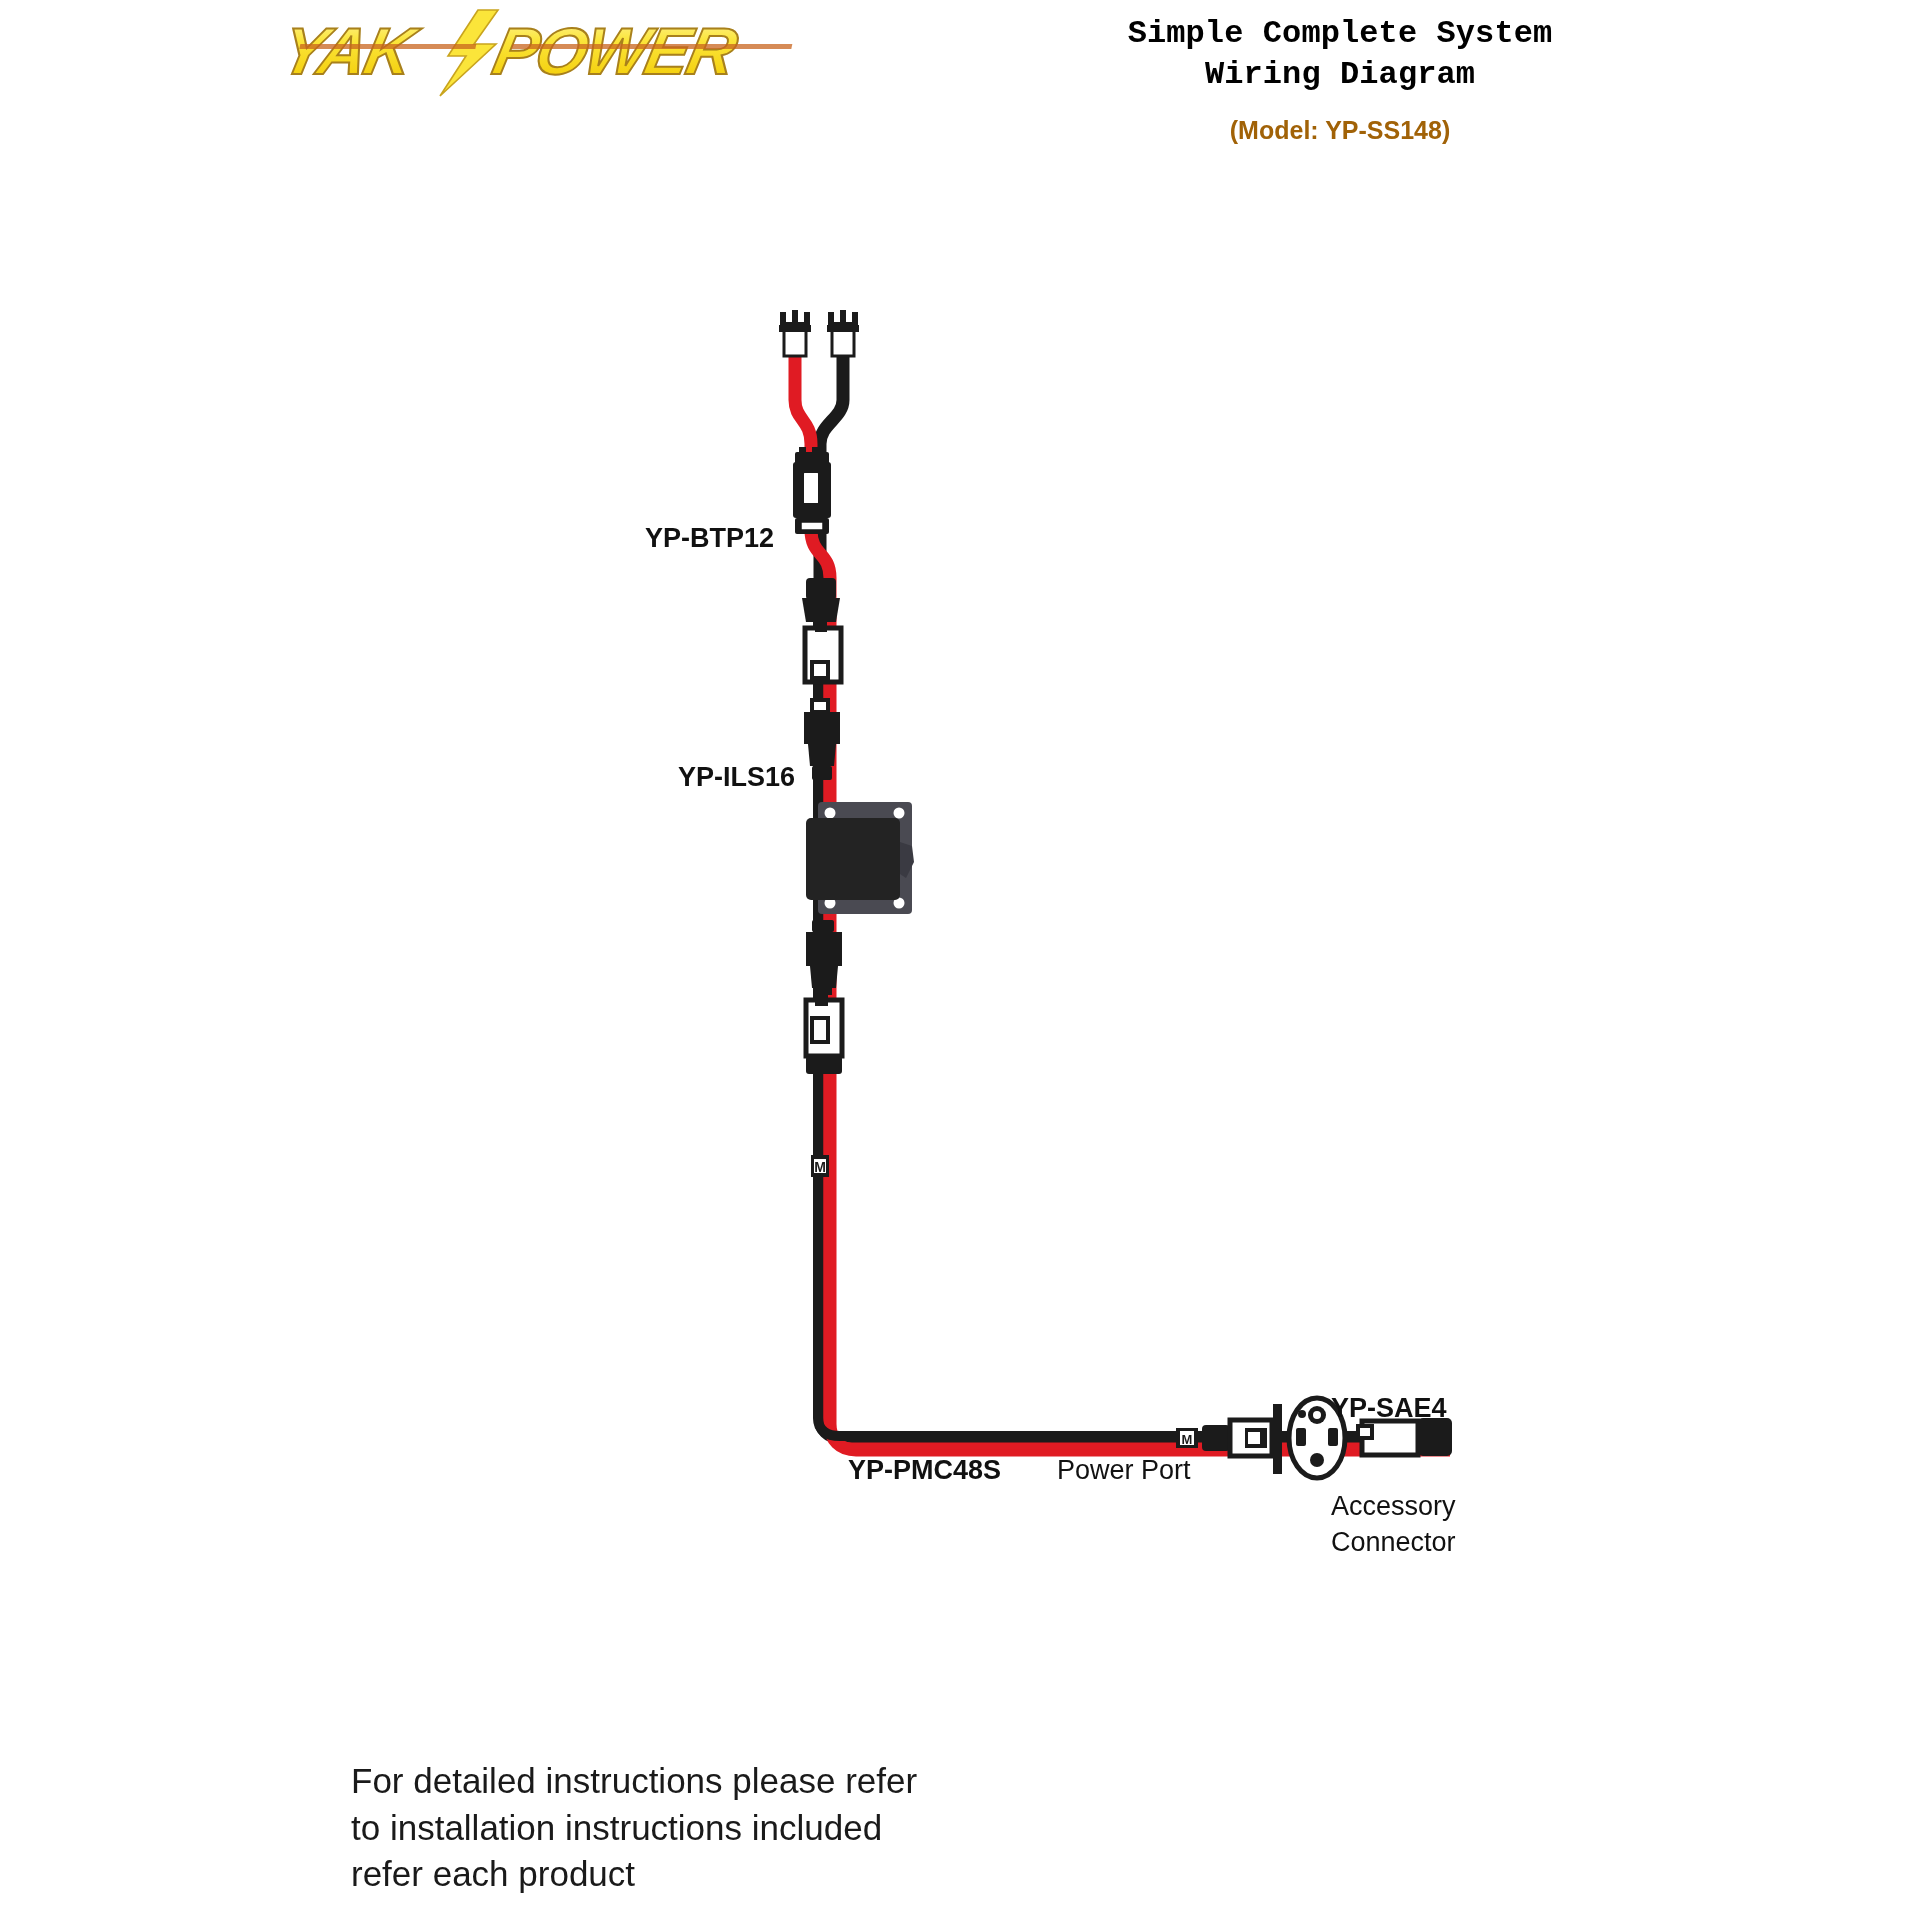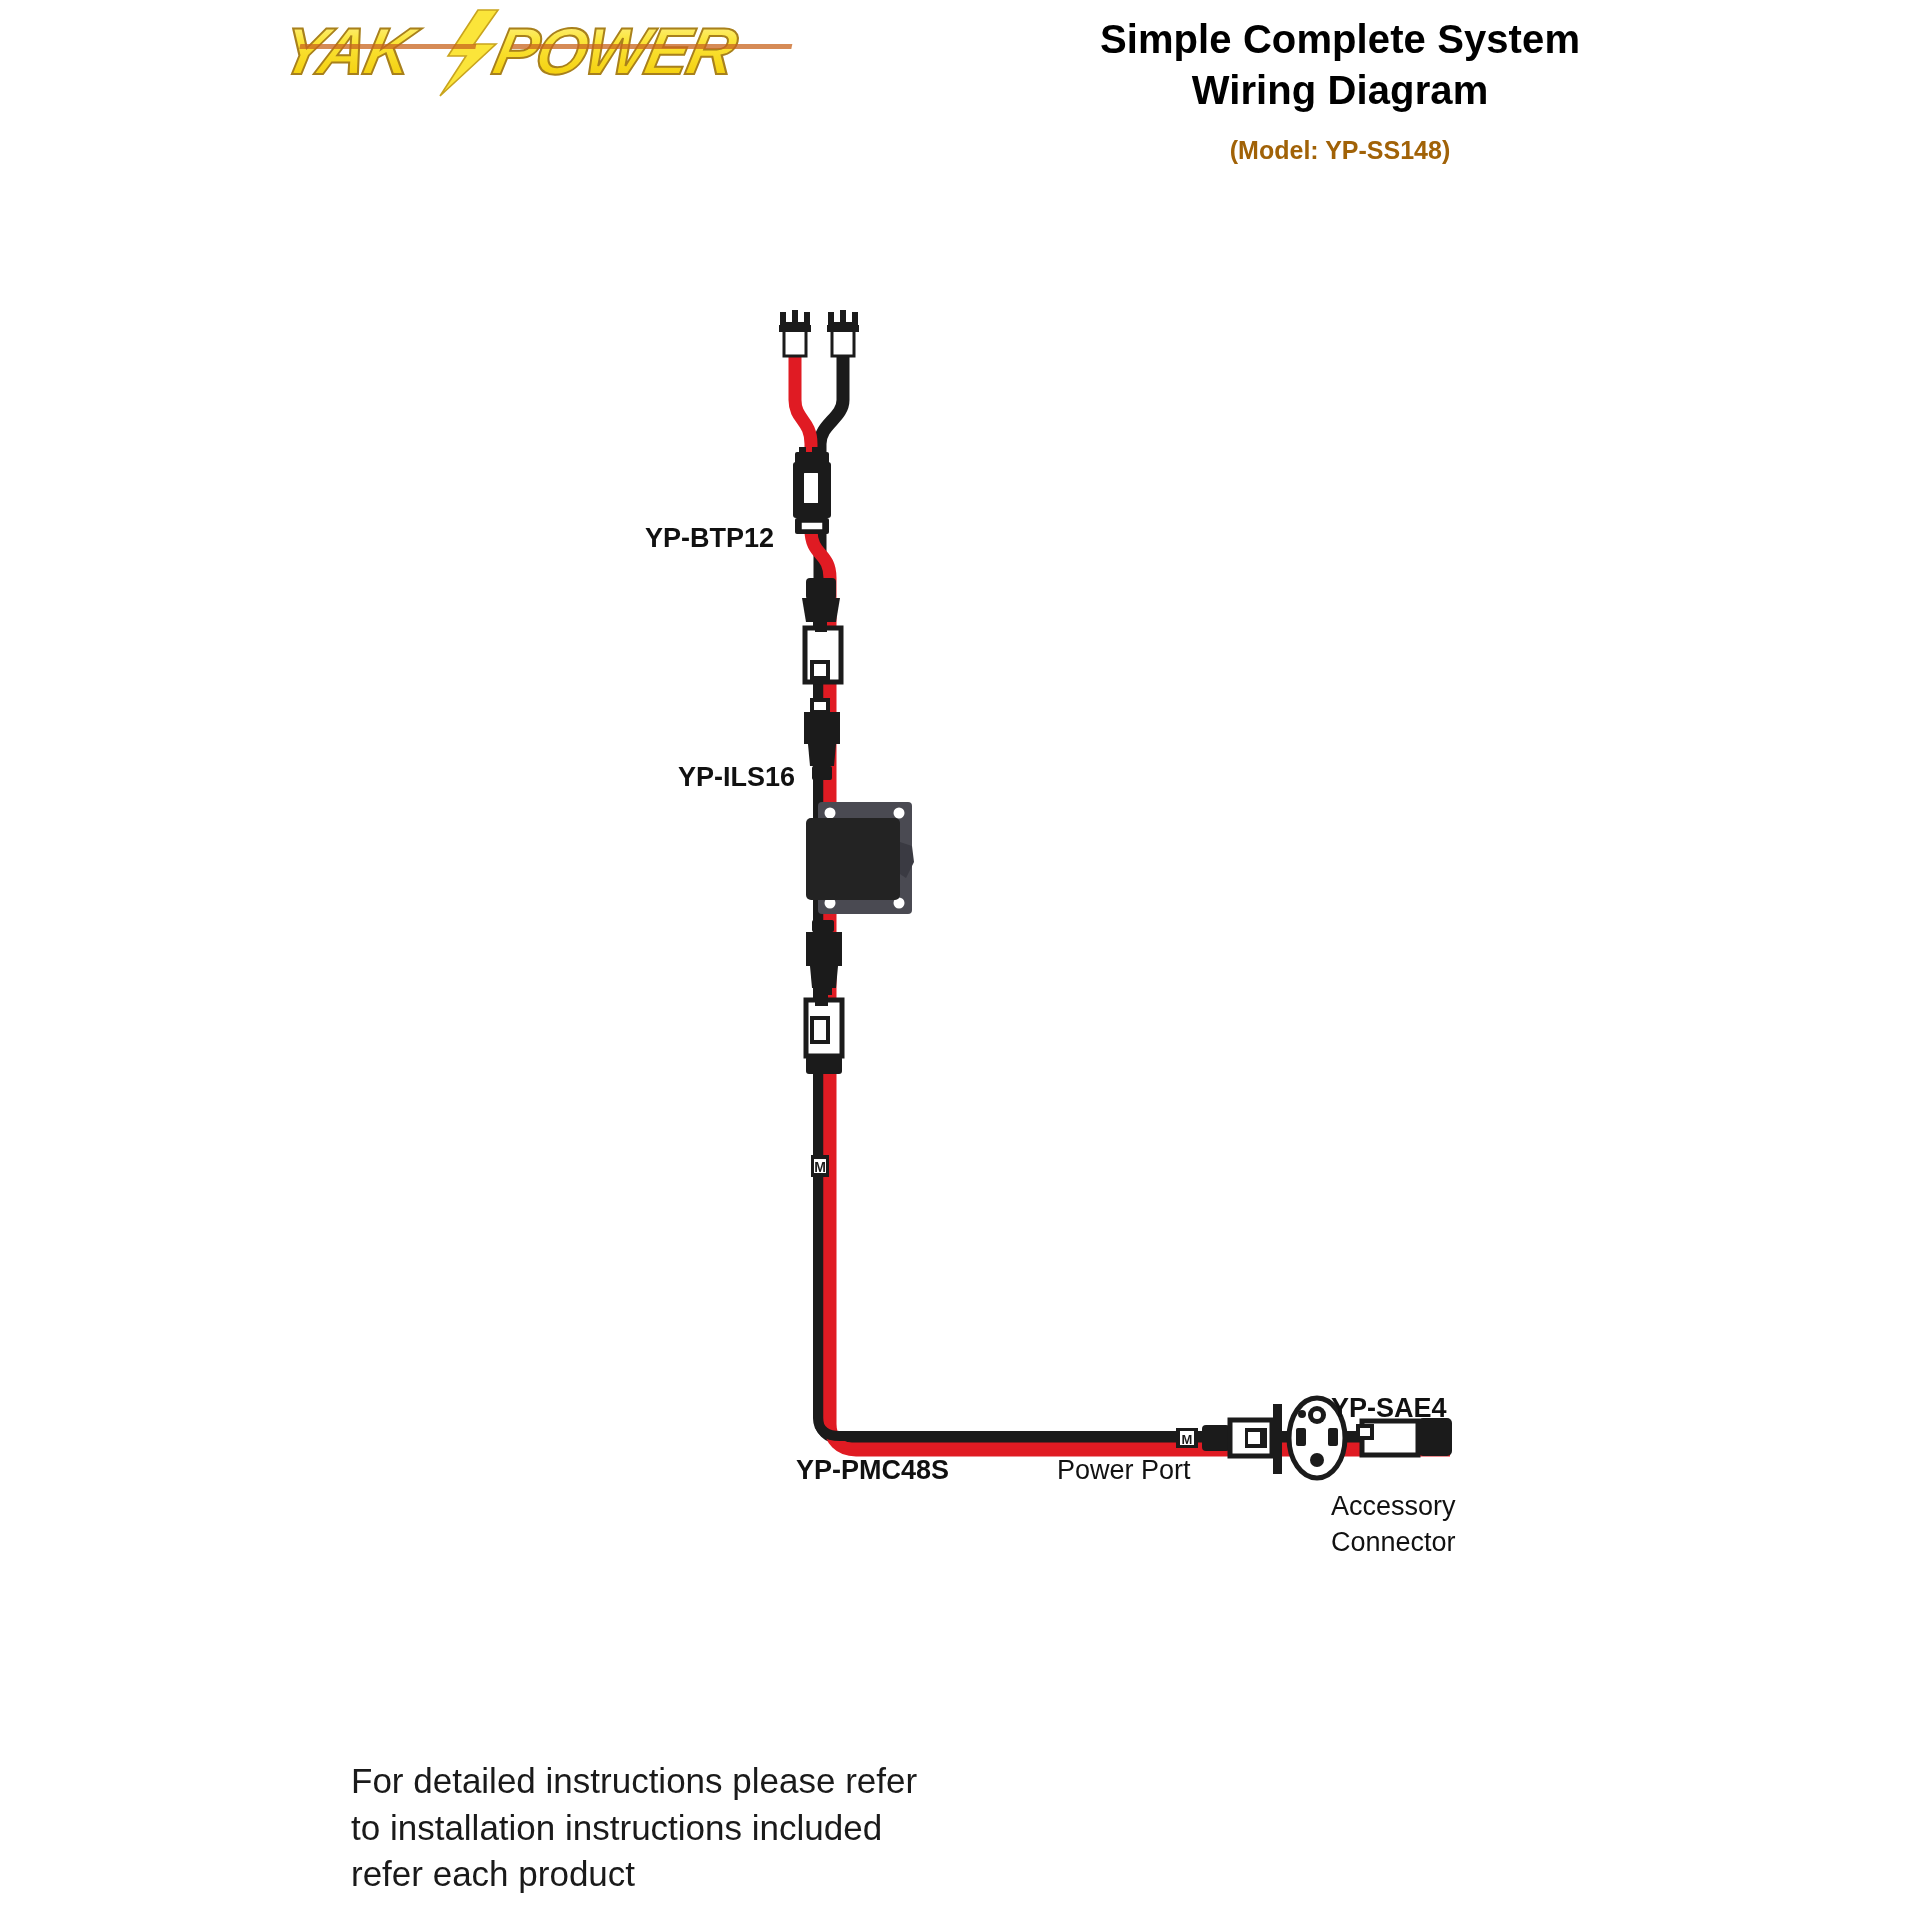--- a/index.html
+++ b/index.html
@@ -31,25 +31,26 @@
   #logo svg { display: block; }
 
   #title-block {
     position: absolute;
     left: 920px;
     top: 14px;
     width: 840px;
     text-align: center;
   }
   .title-line {
-    font-size: 40px;
+    font-size: 32px;
     font-weight: bold;
     line-height: 1.28;
     letter-spacing: 0.1px;
     color: #000000;
+    font-family: Liberation Mono, monospace;
   }
   .model-line {
     margin-top: 20px;
     font-size: 25px;
     font-weight: bold;
     color: #a16207;
   }
 
   
   #diagram {
@@ -74,21 +75,21 @@
     font-weight: normal;
     font-size: 27px;
   }
   .lbl-sub {
     font-weight: normal;
     font-size: 27px;
   }
 
   #lbl-btp12  { left: 645px;  top: 523px;  }
   #lbl-ils16  { left: 662px;  top: 762px; margin-left: 16px;  }
-  #lbl-pmc48s { left: 796px;  top: 1455px; }
+  #lbl-pmc48s { left: 848px;  top: 1455px; }
   #lbl-powerport { left: 1057px; top: 1455px; }
   #lbl-sae4   { left: 1331px; top: 1393px; }
   #lbl-sae4-l2 { left: 1331px; top: 1491px; }
   #lbl-sae4-l3 { left: 1331px; top: 1527px; }
 
   
   #footer {
     position: absolute;
     left: 345px;
     top: 1758px;

